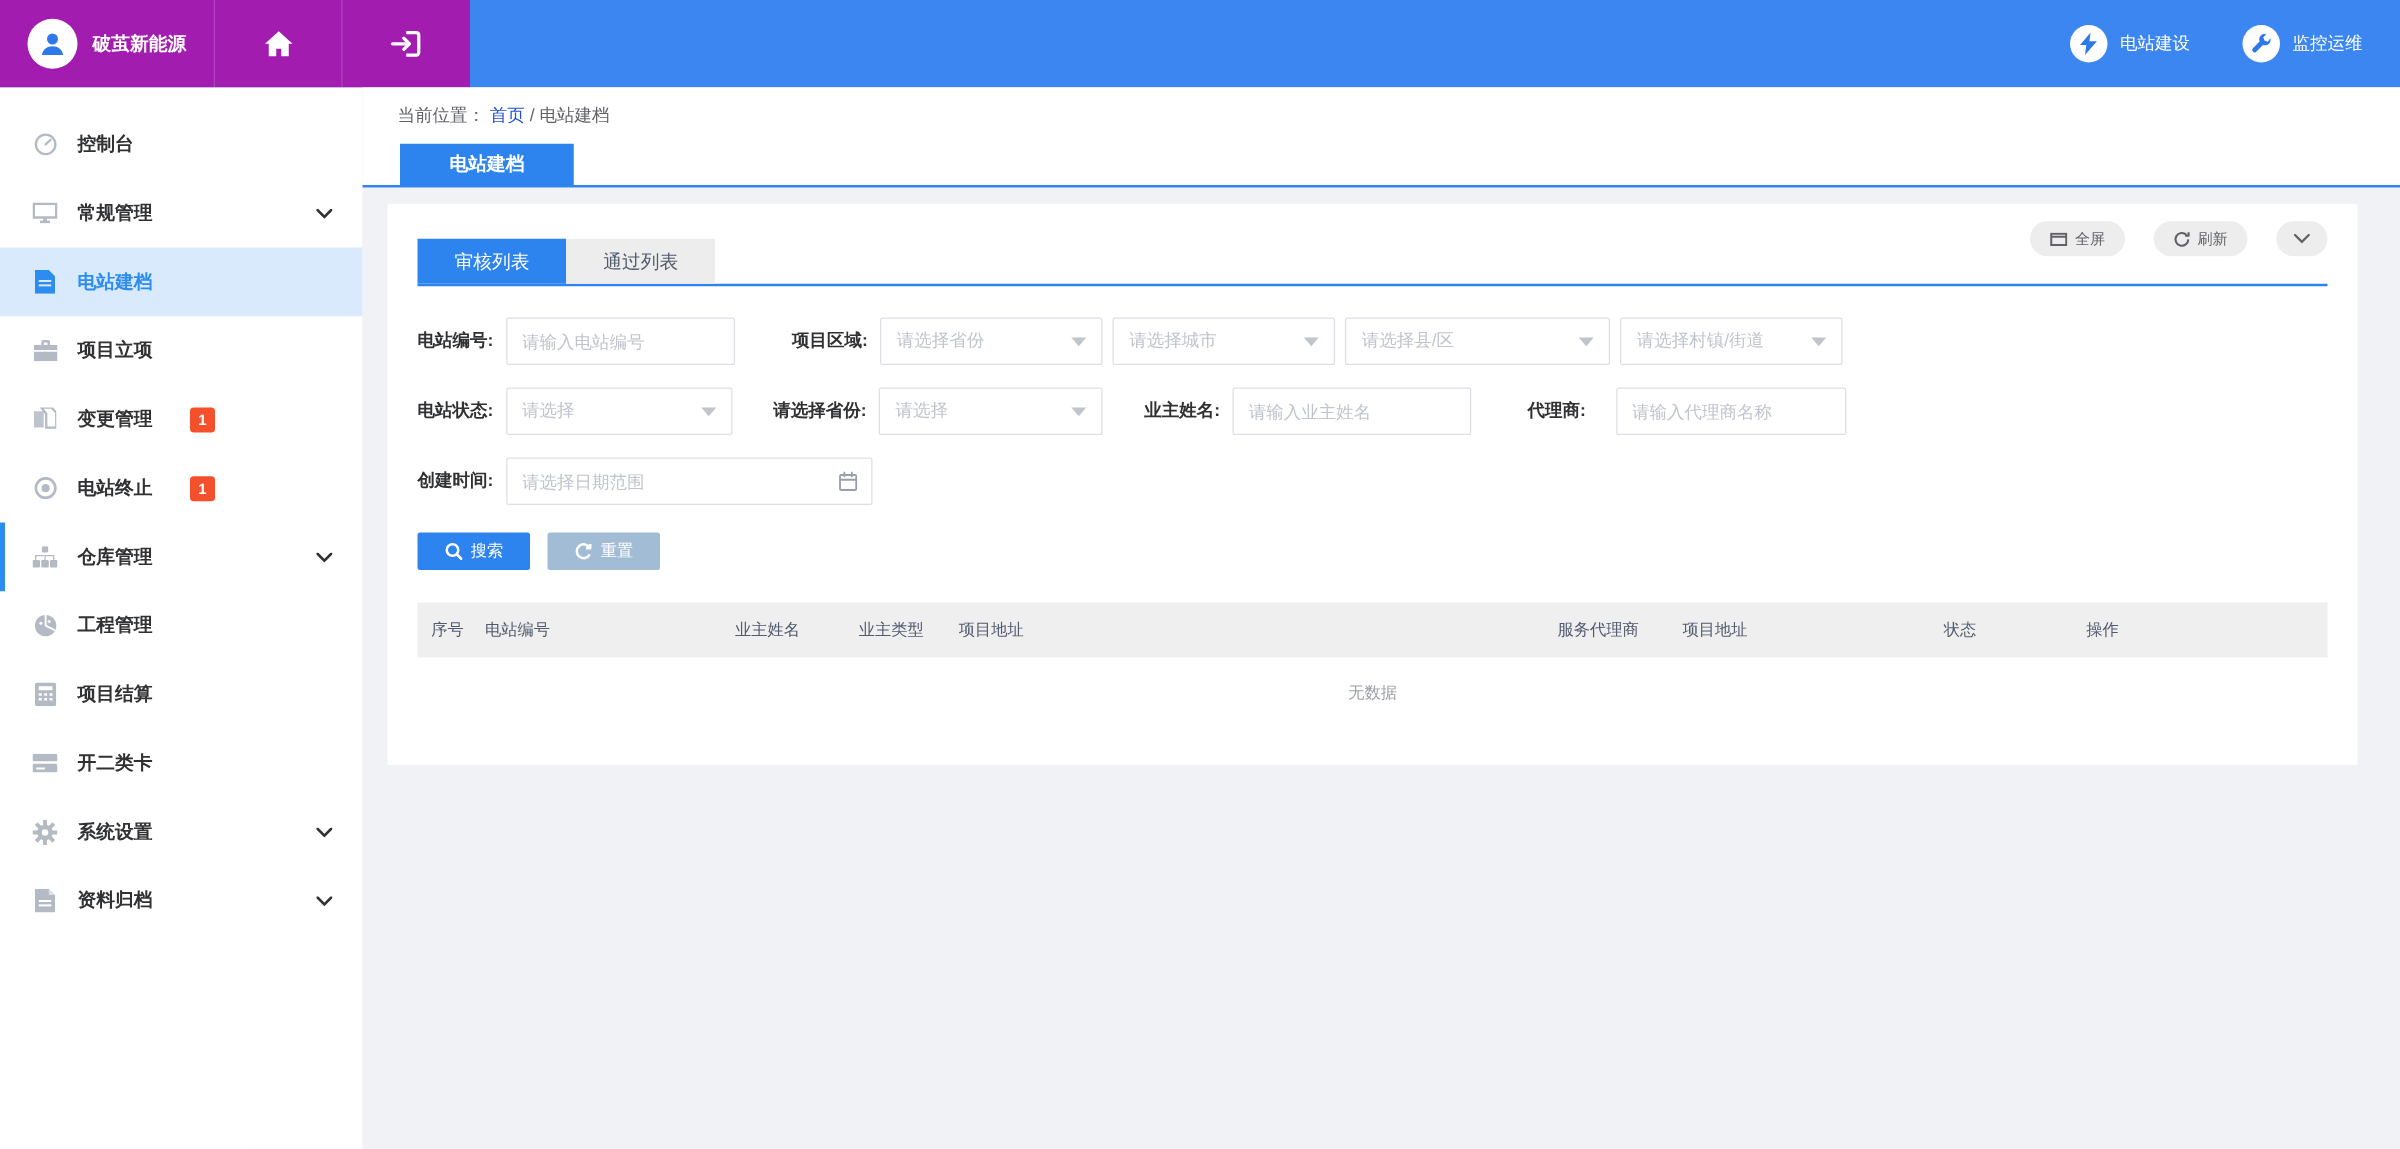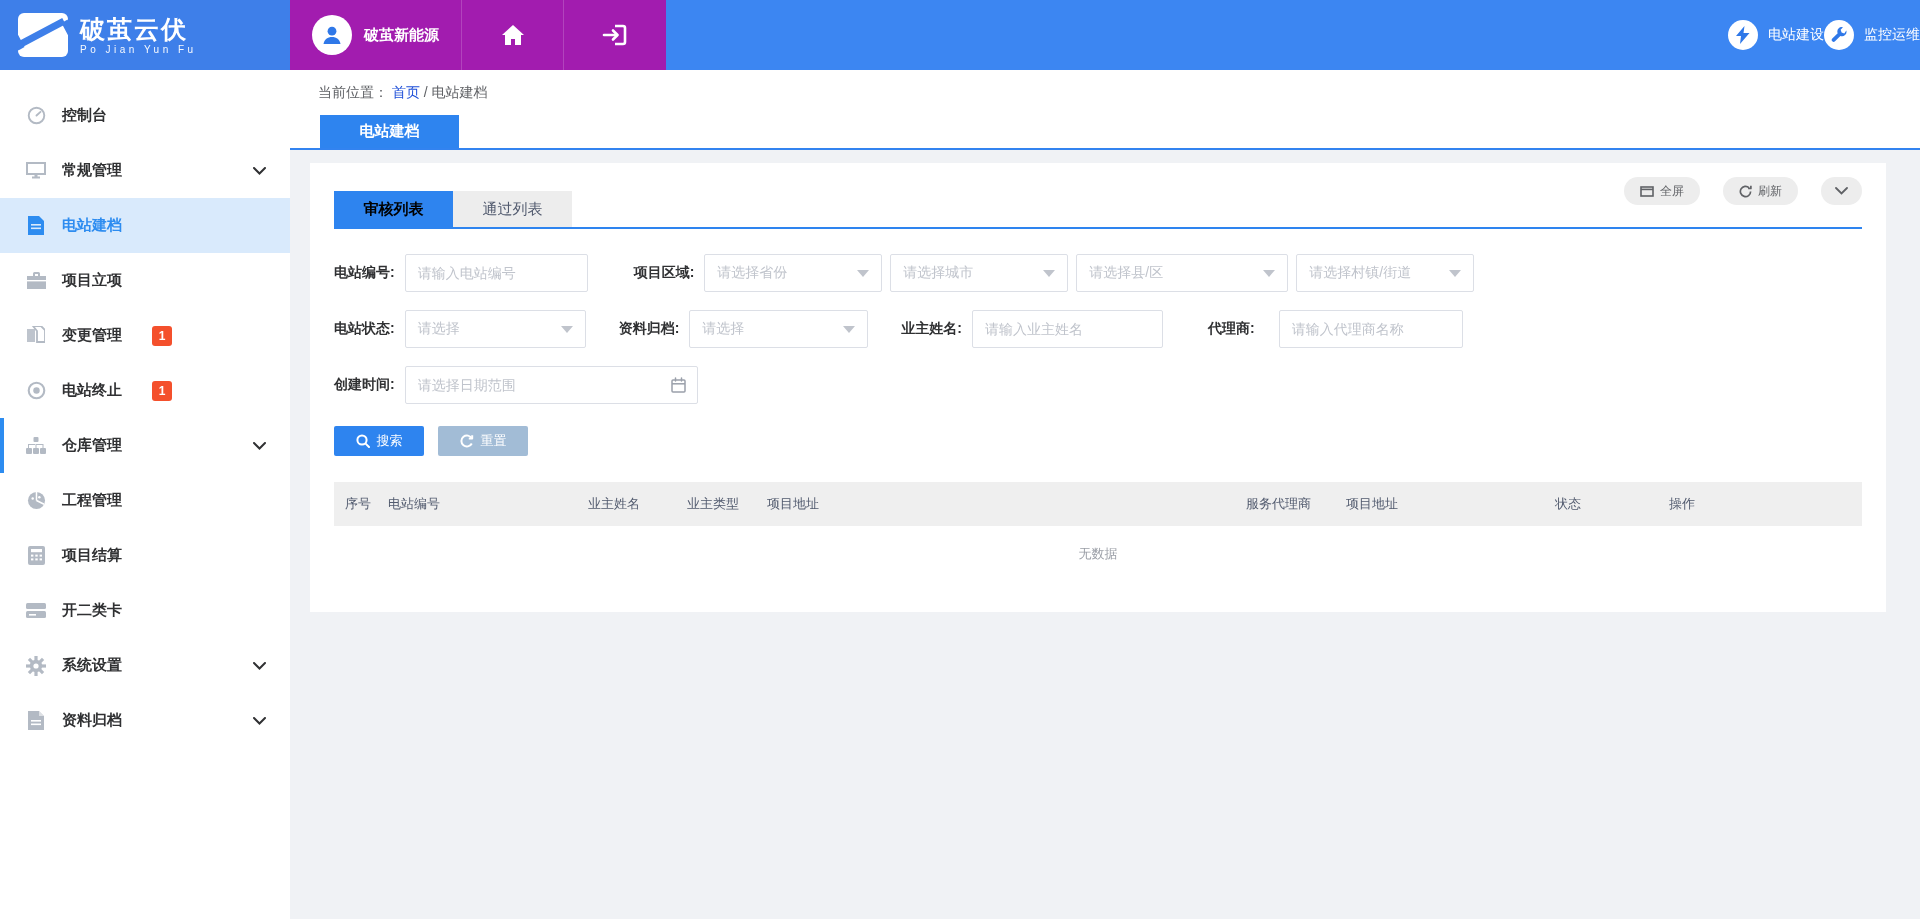--- a/index.html
+++ b/index.html
@@ -13,21 +13,21 @@
   .logo-mark { width:50px; height:44px; margin-right:12px; flex:0 0 auto; }
   .logo-text .t1 { font-size:25px; font-weight:bold; letter-spacing:2px; line-height:26px; }
   .logo-text .t2 { font-size:10px; letter-spacing:3.5px; opacity:.95; margin-top:2px; }
   .topnav-dark { display:flex; height:70px; background:#a21caf; flex:0 0 auto; }
   .tn-cell { display:flex; align-items:center; justify-content:center; padding:0 20px; border-right:1px solid rgba(255,255,255,.18); cursor:pointer; }
   .tn-user { padding:0 22px; }
   .avatar-circle { width:40px; height:40px; border-radius:50%; background:#fff; display:flex; align-items:center; justify-content:center; margin-right:12px; }
   .tn-user-name { font-size:15px; font-weight:600; }
   .tn-icon-cell { width:102px; }
   .topbar-spacer { flex:1 1 auto; }
-  .topnav-right { display:flex; align-items:center; }
+  .topnav-right { display:flex; align-items:center; gap:42px; padding-right:30px; }
   .tr-item { display:flex; align-items:center; gap:10px; cursor:pointer; }
   .tr-circle { width:30px; height:30px; border-radius:50%; background:#fff; display:flex; align-items:center; justify-content:center; }
   .tr-label { font-size:14px; }
 
   
   .layout { display:flex; height:849px; }
   .sidebar { width:290px; flex:0 0 auto; background:#fff; padding-top:18px; }
   .side-item { position:relative; height:55px; display:flex; align-items:center; padding:0 24px 0 26px; cursor:pointer; color:#303133; }
   .side-item .sicon { color:#b3bac4; width:20px; display:flex; justify-content:center; margin-right:16px; flex:0 0 auto; }
   .side-item .slabel { font-size:15px; font-weight:600; }
@@ -46,21 +46,21 @@
   .breadcrumb .bc-link { color:#1d4ed8; cursor:pointer; }
   .page-tab { position:absolute; left:30px; bottom:0; width:139px; height:33px; background:#2e84ef; color:#fff;
     font-size:15px; font-weight:600; display:flex; align-items:center; justify-content:center; cursor:pointer; }
 
   .content { padding:13px 34px 0 20px; }
   .card { background:#fff; width:1576px; padding:14px 24px 30px 24px; }
 
   .tabs-row { display:flex; align-items:flex-end; border-bottom:2px solid #2e84ef; position:relative; }
   .ptab { width:119px; height:36px; display:flex; align-items:center; justify-content:center;
     font-size:15px; cursor:pointer; }
-  .ptab.active { background:#2e84ef; color:#000000; font-weight:700; }
+  .ptab.active { background:#2e84ef; color:#ffffff; font-weight:400; }
   .ptab.inactive { background:#ededed; color:#515a6e; }
   .tabs-tools { margin-left:auto; display:flex; gap:23px; align-items:flex-start; padding-bottom:22px; }
   .pill { height:28px; border-radius:14px; background:#ededed; color:#606266; font-size:12px;
     display:flex; align-items:center; gap:6px; padding:0 16px; cursor:pointer; }
   .pill svg { flex:0 0 auto; }
 
   
   .filters { padding-top:25px; }
   .f-row { display:flex; align-items:center; margin-bottom:18px; }
   .f-label { font-size:14px; color:#303133; font-weight:600; margin-right:10px; white-space:nowrap; }
@@ -88,39 +88,20 @@
   .th { font-size:13px; color:#515a6e; }
   .empty-row { height:56px; display:flex; align-items:center; justify-content:center; }
   .empty-text { font-size:13px; color:#9a9ea6; }
 
   svg { display:block; }
 </style>
 </head>
 <body>
 
 <div class="topbar">
-  <div class="logo-box">
-    <svg class="logo-mark" viewBox="0 0 50 44">
-      <defs>
-          <clipPath id="lgclip">
-            <rect x="0" y="0" width="50" height="44" rx="6"></rect>
-          </clipPath>
-        </defs>
-      <g clip-path="url(#lgclip)">
-        <rect x="0" y="0" width="50" height="44" fill="#ffffff"></rect>
-        <rect x="-14" y="16" width="64" height="7" fill="#3e7fe9" transform="rotate(-28 25 22)"></rect>
-        <rect x="-4" y="-6" width="7" height="30" fill="#3e7fe9" transform="rotate(-28 25 22)"></rect>
-        <rect x="47" y="20" width="7" height="30" fill="#3e7fe9" transform="rotate(-28 25 22)"></rect>
-      </g>
-    </svg>
-    <div class="logo-text">
-      <div class="t1">破茧云伏</div>
-      <div class="t2">Po Jian Yun Fu</div>
-    </div>
-  </div>
 
   <div class="topnav-dark">
     <div class="tn-cell tn-user">
       <span class="avatar-circle">
         <svg width="24" height="24" viewBox="0 0 24 24" fill="#2f78e8">
           <circle cx="12" cy="8.2" r="4.4"></circle>
           <path d="M3.5 21c.7-4.6 4.2-7 8.5-7s7.8 2.4 8.5 7z"></path>
         </svg>
       </span>
       <span class="tn-user-name">破茧新能源</span>
@@ -399,21 +380,21 @@
               <span class="caret-down"></span>
             </div>
           </div>
 
           <div class="f-row">
             <span class="f-label">电站状态:</span>
             <div class="f-select" style="width:181px;">
               <span class="ph">请选择</span>
               <span class="caret-down"></span>
             </div>
-            <span class="f-label" style="margin-left:33px;">资料归档:</span>
+            <span class="f-label" style="margin-left:33px;">请选择省份:</span>
             <div class="f-select" style="width:179px;">
               <span class="ph">请选择</span>
               <span class="caret-down"></span>
             </div>
             <span class="f-label" style="margin-left:33px;">业主姓名:</span>
             <input class="f-input" style="width: 191px;" placeholder="请输入业主姓名">
             <span class="f-label" style="margin-left:45px;">代理商:</span>
             <input class="f-input" style="width: 184px; margin-left: 14px;" placeholder="请输入代理商名称">
           </div>
 

